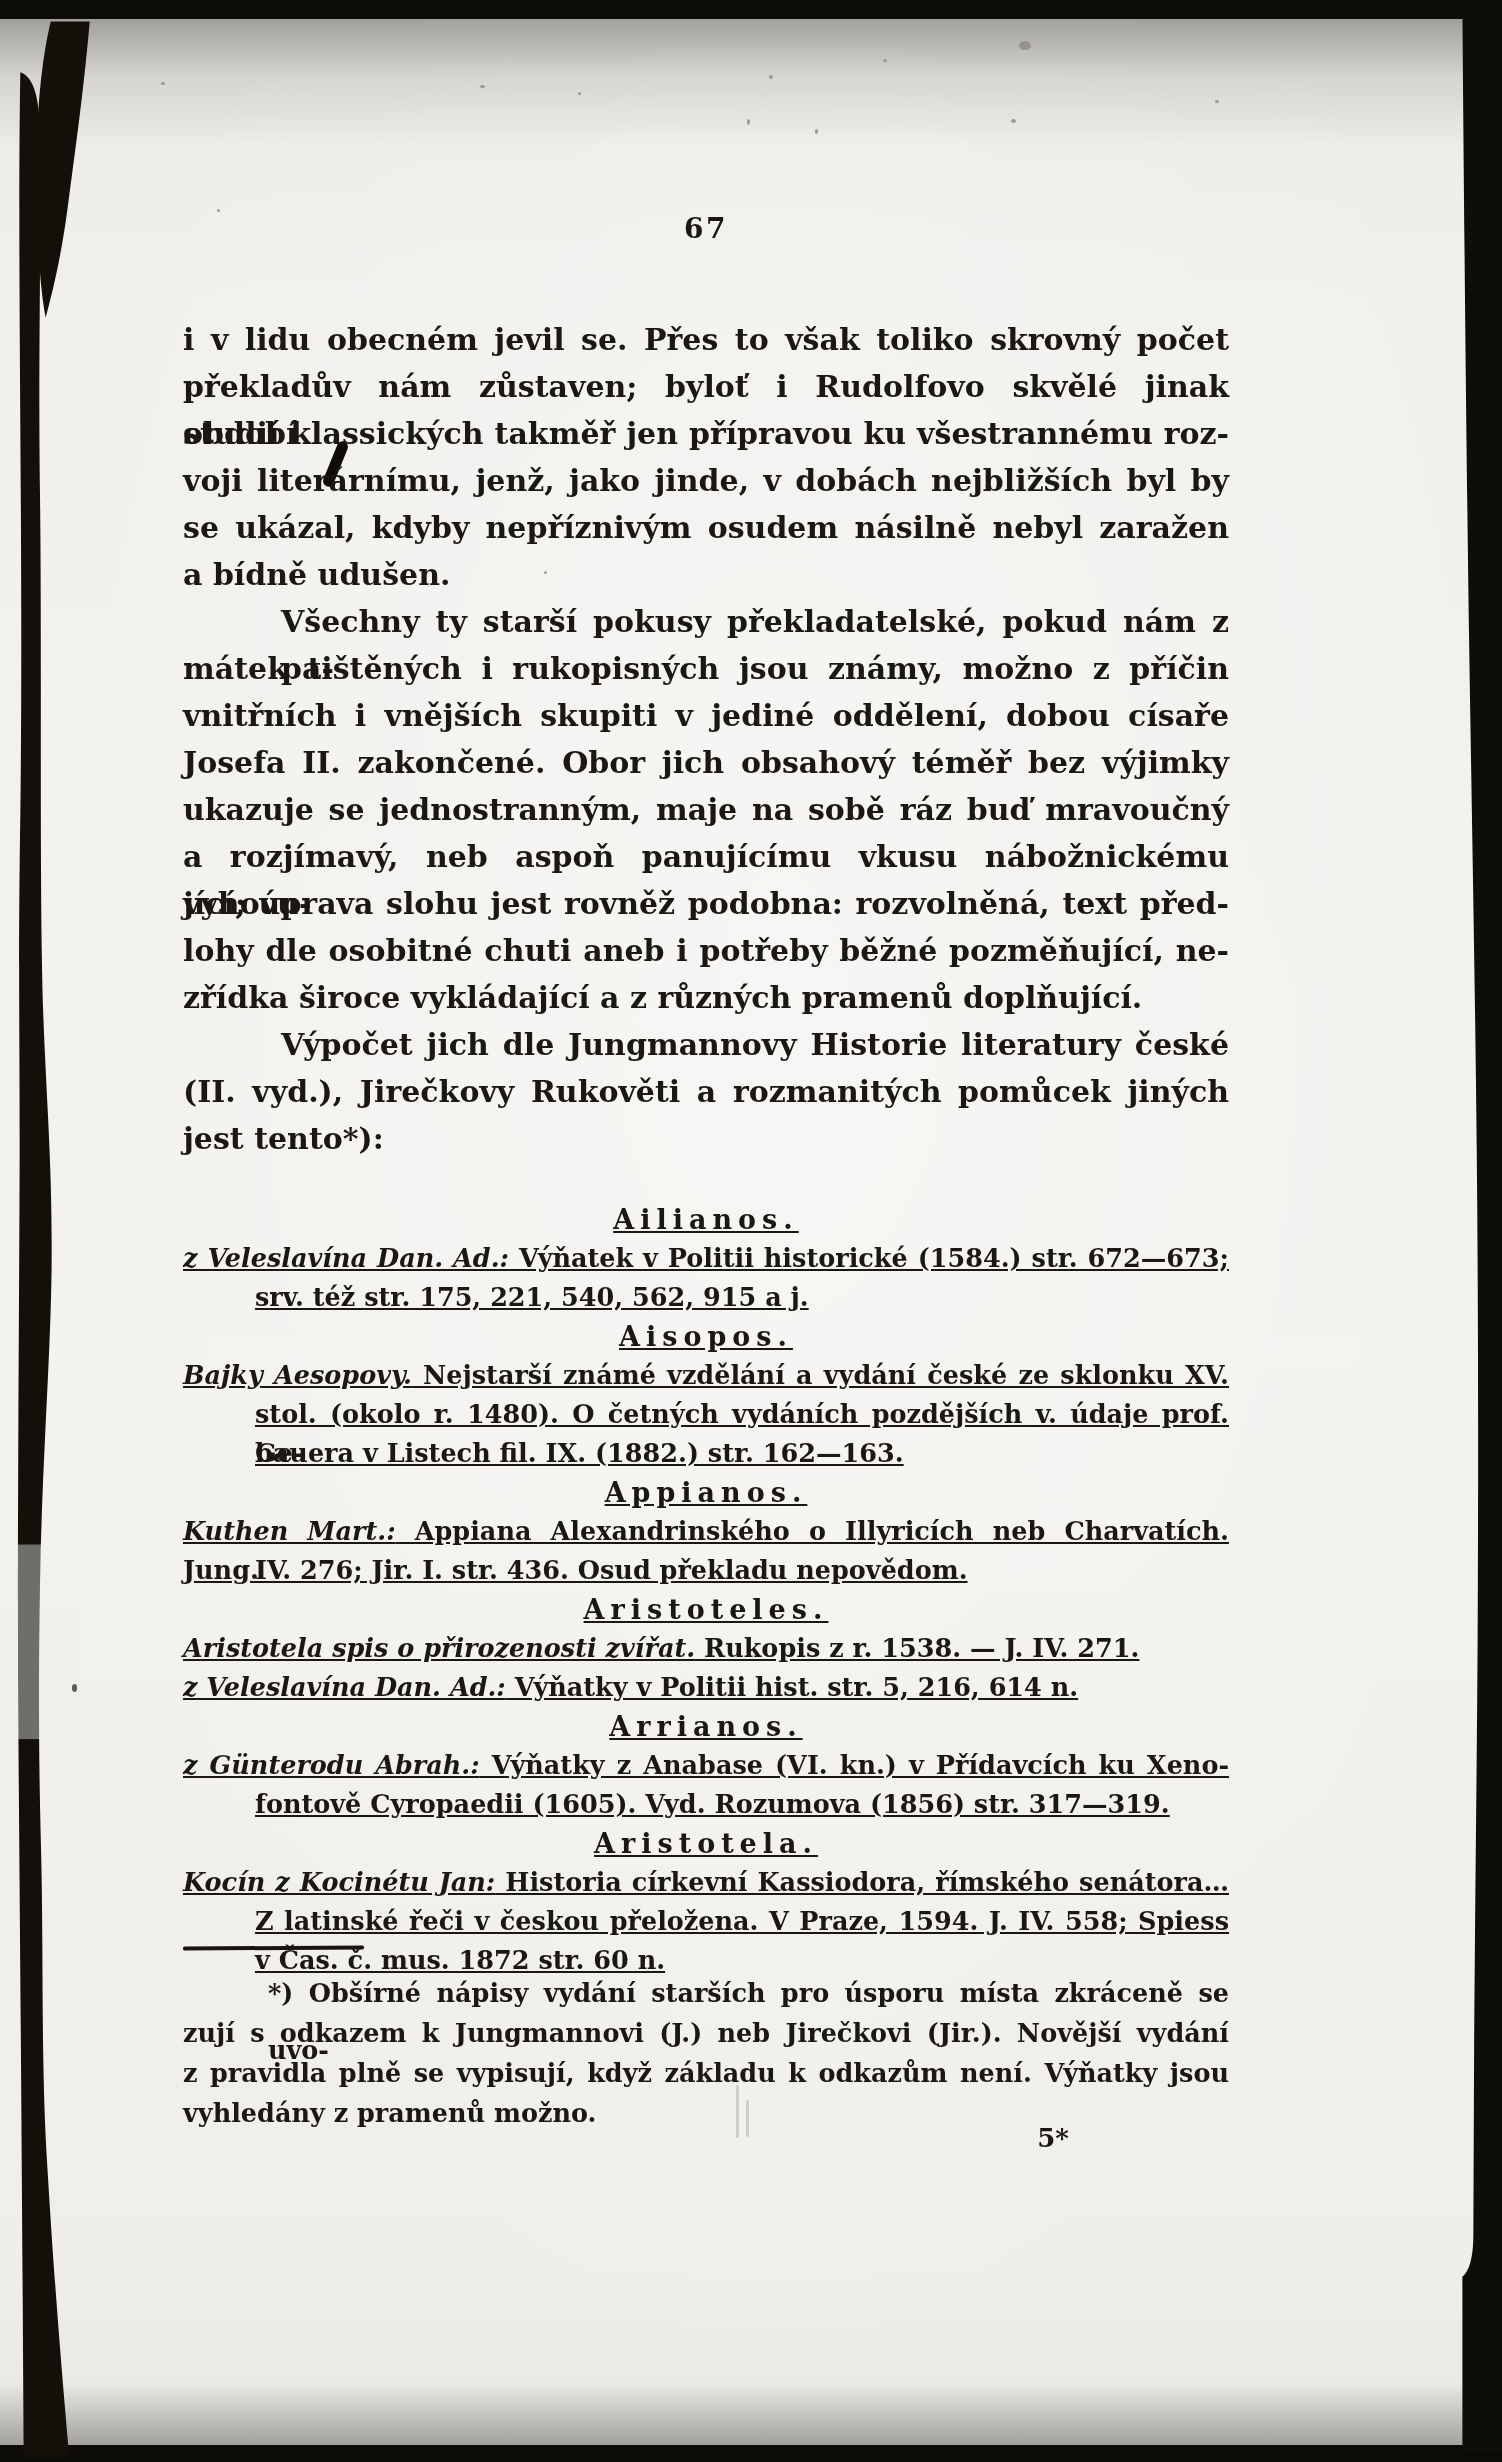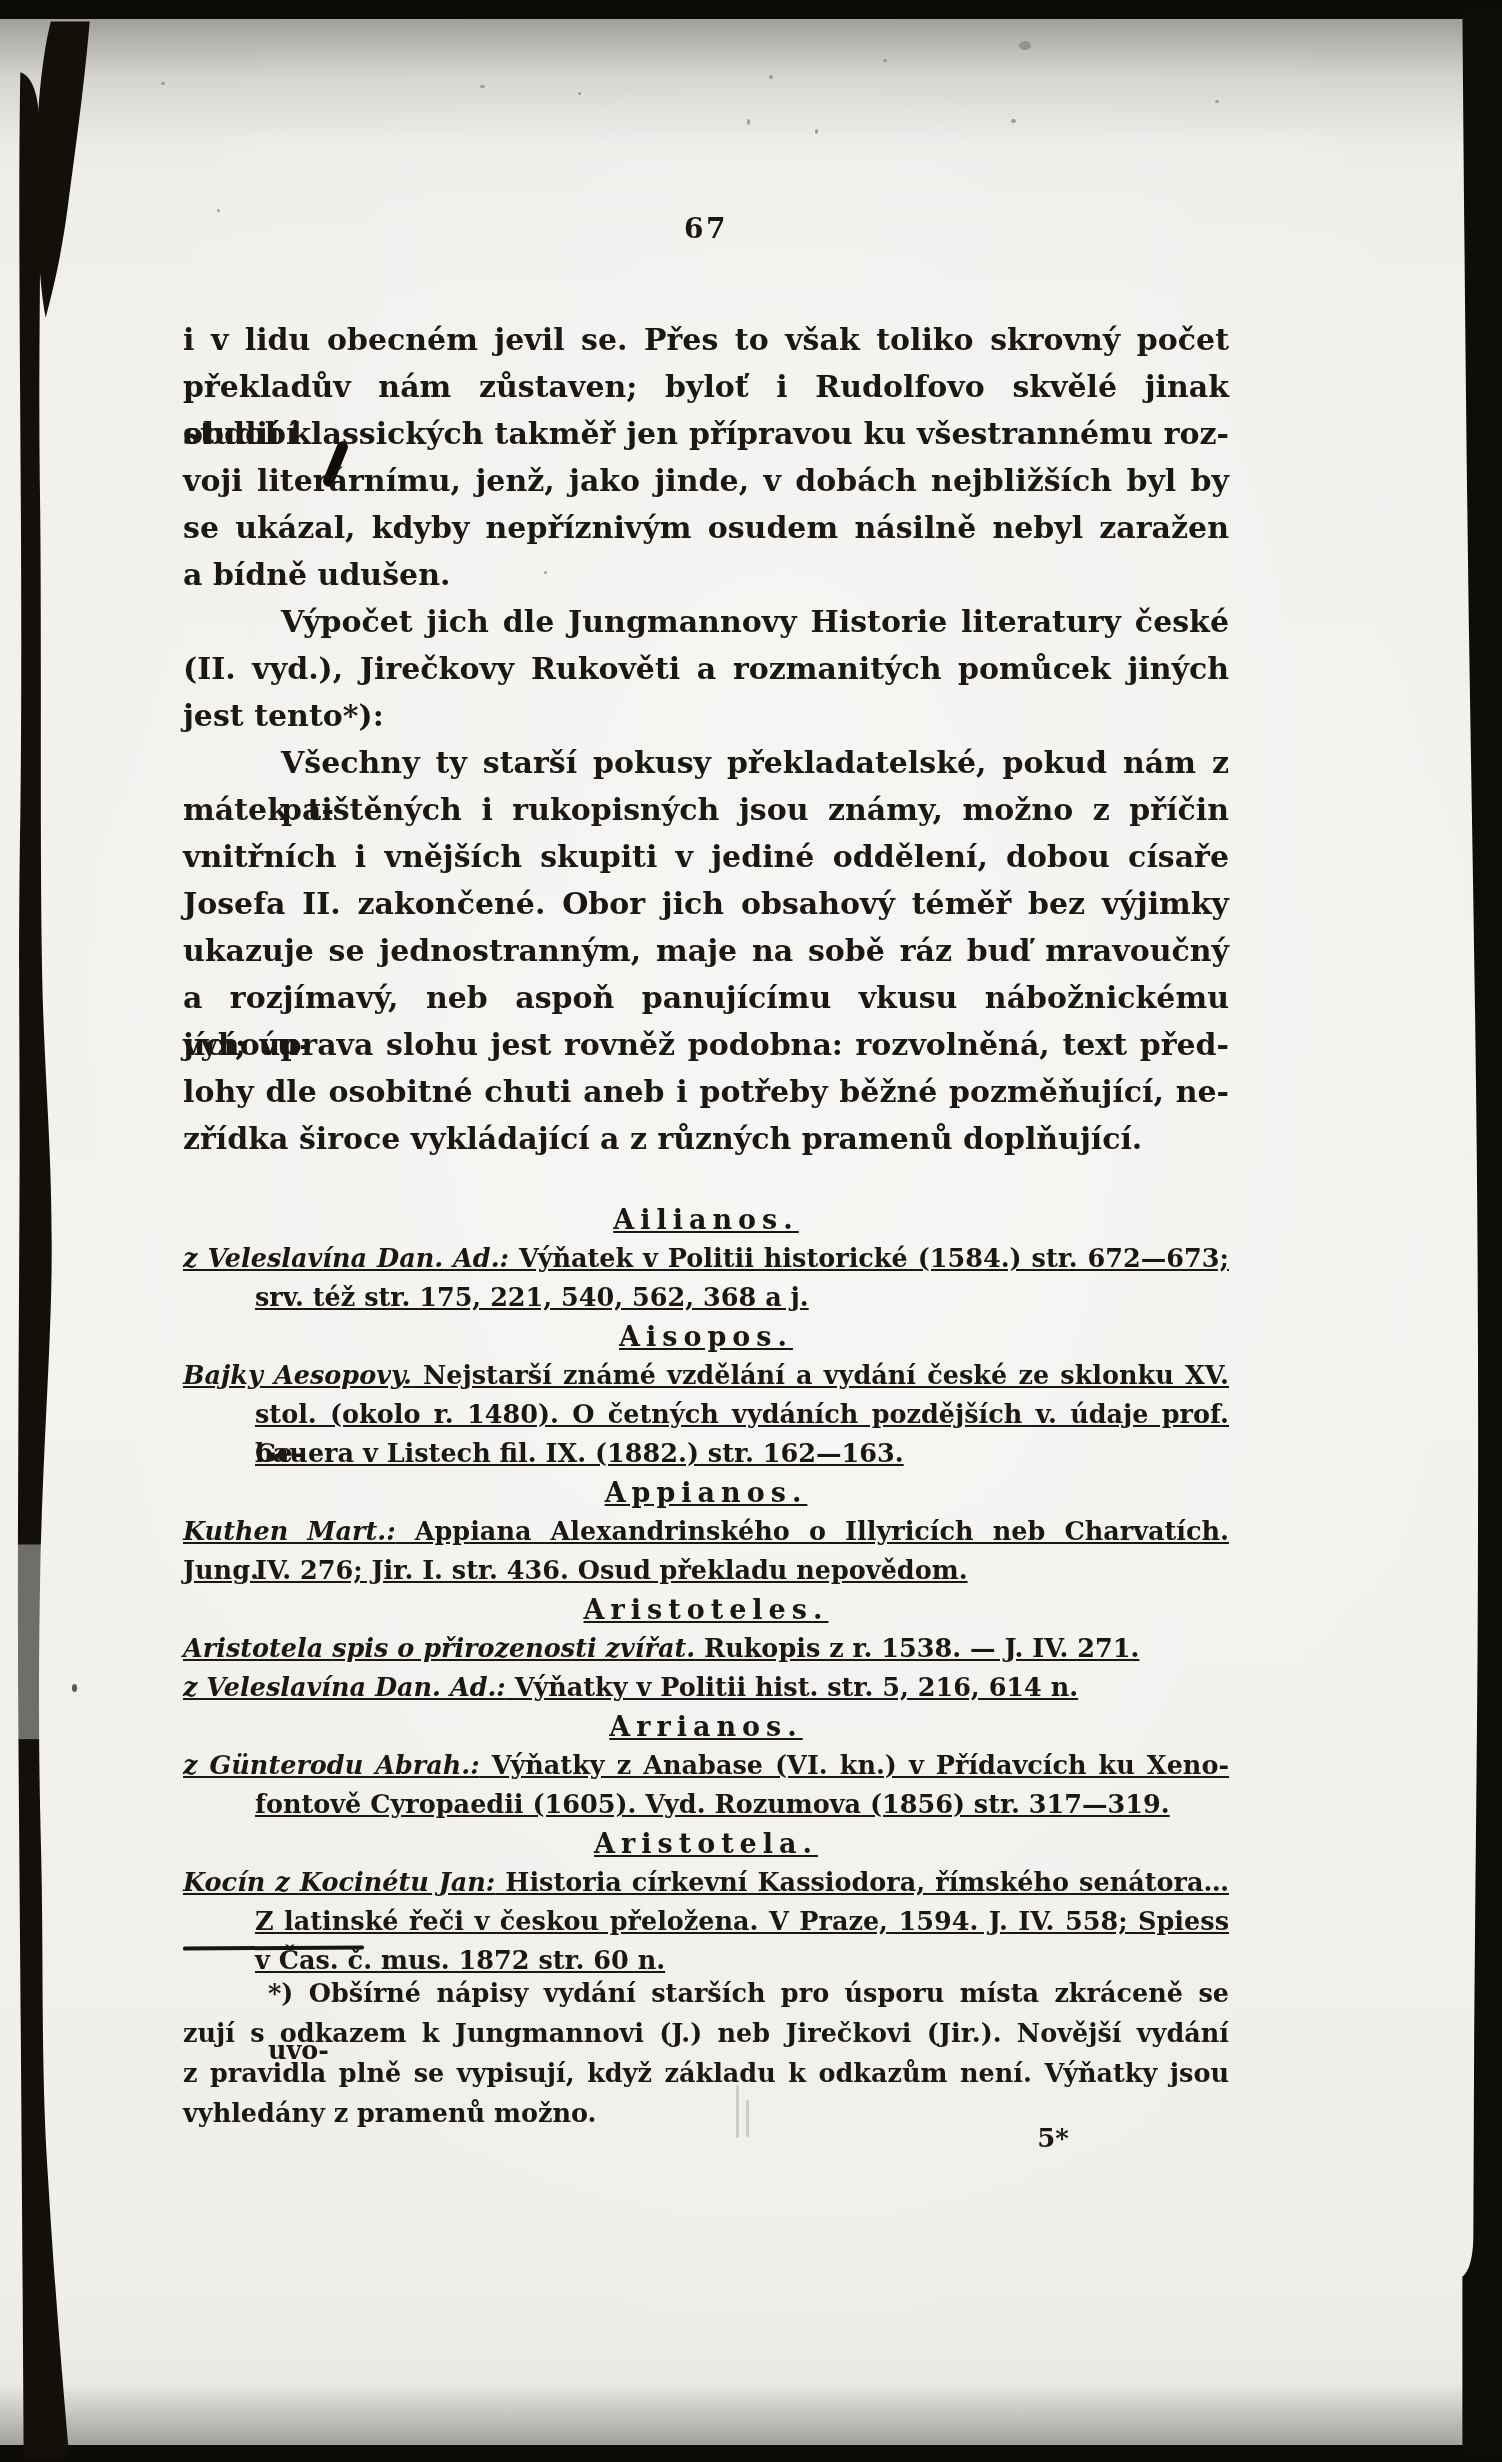--- a/index.html
+++ b/index.html
@@ -97,41 +97,41 @@
   <main class="body-text">
     <div>
       <div class="ln j">i v lidu obecném jevil se. Přes to však toliko skrovný počet</div>
       <div class="ln j">překladův nám zůstaven; byloť i Rudolfovo skvělé jinak období</div>
       <div class="ln j">studií klassických takměř jen přípravou ku všestrannému roz-</div>
       <div class="ln j">voji literárnímu, jenž, jako jinde, v dobách nejbližších byl by</div>
       <div class="ln j">se ukázal, kdyby nepříznivým osudem násilně nebyl zaražen</div>
       <div class="ln">a bídně udušen.</div>
     </div>
     <div>
-      <div class="ln j ind">Výpočet jich dle Jungmannovy Historie literatury české</div>
-      <div class="ln j">(II. vyd.), Jirečkovy Rukověti a rozmanitých pomůcek jiných</div>
-      <div class="ln">jest tento*):</div>
-    </div>
-    <div>
       <div class="ln j ind">Všechny ty starší pokusy překladatelské, pokud nám z pa-</div>
       <div class="ln j">mátek tištěných i rukopisných jsou známy, možno z příčin</div>
       <div class="ln j">vnitřních i vnějších skupiti v jediné oddělení, dobou císaře</div>
       <div class="ln j">Josefa II. zakončené. Obor jich obsahový téměř bez výjimky</div>
       <div class="ln j">ukazuje se jednostranným, maje na sobě ráz buď mravoučný</div>
       <div class="ln j">a rozjímavý, neb aspoň panujícímu vkusu nábožnickému vyhovu-</div>
       <div class="ln j">jící; úprava slohu jest rovněž podobna: rozvolněná, text před-</div>
       <div class="ln j">lohy dle osobitné chuti aneb i potřeby běžné pozměňující, ne-</div>
       <div class="ln">zřídka široce vykládající a z různých pramenů doplňující.</div>
     </div>
+    <div>
+      <div class="ln j ind">Výpočet jich dle Jungmannovy Historie literatury české</div>
+      <div class="ln j">(II. vyd.), Jirečkovy Rukověti a rozmanitých pomůcek jiných</div>
+      <div class="ln">jest tento*):</div>
+    </div>
   </main>
 
   <section class="bib">
     <div class="sec-heading">Ailianos.</div>
     <div class="ln j"><span class="lead">z Veleslavína Dan. Ad.:</span><span> Výňatek v Politii historické (1584.) str. 672—673;</span></div>
-    <div class="ln hang"><span>srv. též str. 175, 221, 540, 562, 368 a j.</span></div>
+    <div class="ln hang"><span>srv. též str. 175, 221, 540, 562, 915 a j.</span></div>
 
     <div class="sec-heading">Aisopos.</div>
     <div class="ln j"><span class="lead">Bajky Aesopovy.</span><span> Nejstarší známé vzdělání a vydání české ze sklonku XV.</span></div>
     <div class="ln j hang"><span>stol. (okolo r. 1480). O četných vydáních pozdějších v. údaje prof. Ge-</span></div>
     <div class="ln hang"><span>bauera v Listech fil. IX. (1882.) str. 162—163.</span></div>
 
     <div class="sec-heading">Appianos.</div>
     <div class="ln j"><span class="lead">Kuthen Mart.:</span><span> Appiana Alexandrinského o Illyricích neb Charvatích. Jung.</span></div>
     <div class="ln hang"><span>IV. 276; Jir. I. str. 436. Osud překladu nepovědom.</span></div>
 

